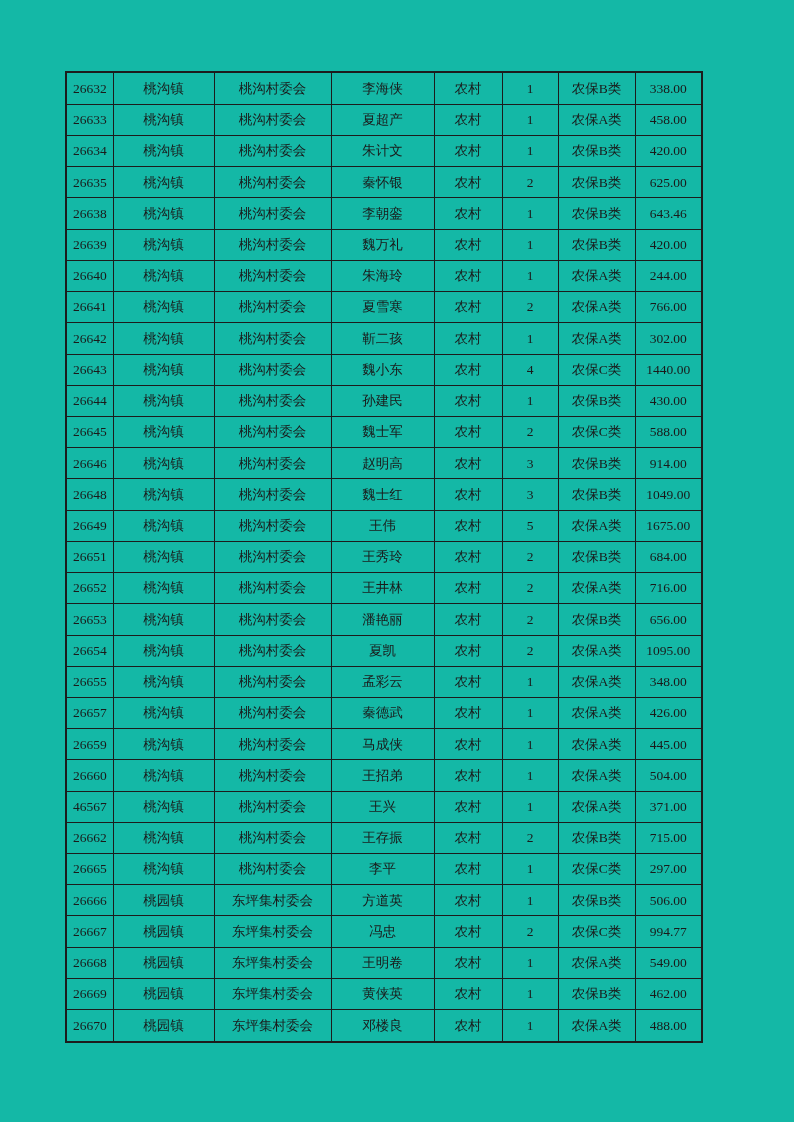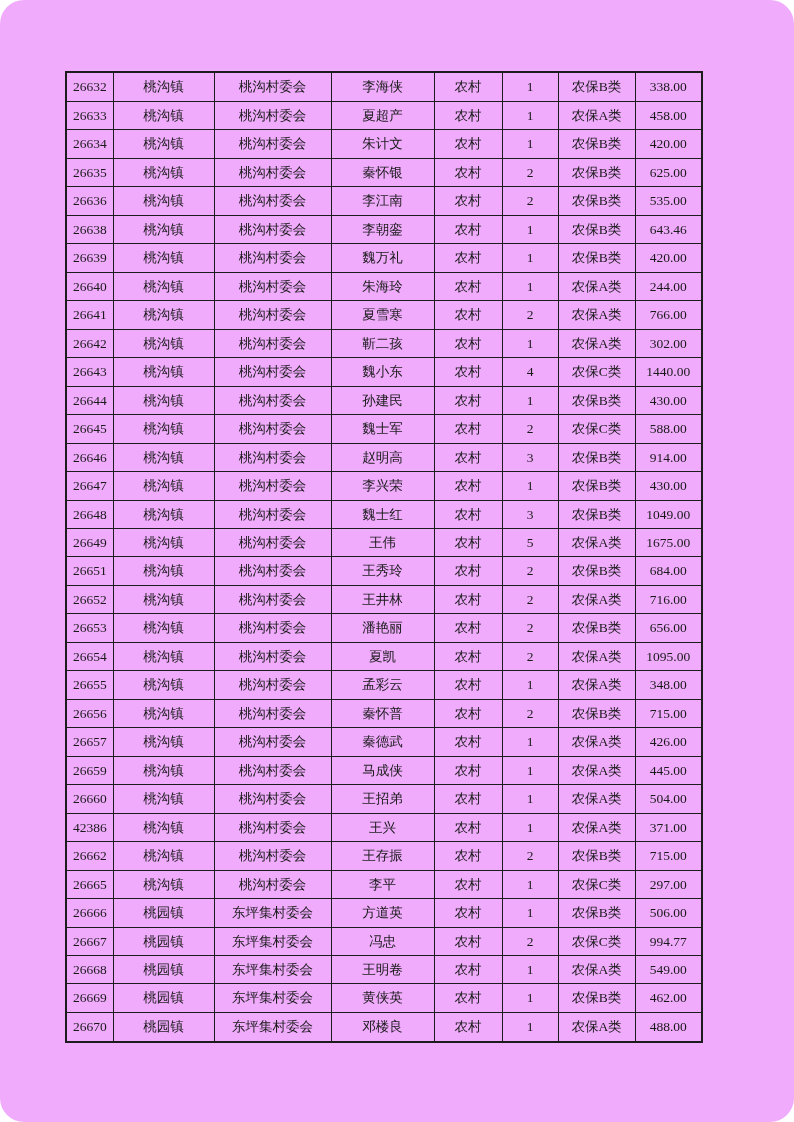--- a/index.html
+++ b/index.html
@@ -6,23 +6,22 @@
   html, body {
     width: 794px;
     height: 1122px;
     background: #ffffff;
     font-family: "Liberation Serif", "DejaVu Serif", serif;
   }
   .page {
     position: relative;
     width: 794px;
     height: 1122px;
-    background: #f0abfc;
+    background: #14b8a6;
     overflow: hidden;
-    border-radius: 24px;
   }
   table.data-table {
     position: absolute;
     left: 65px;
     top: 71px;
     width: 636px;
     height: 972px;
     border-collapse: collapse;
     table-layout: fixed;
     border: 2px solid #1c1c1c;
@@ -100,30 +99,20 @@
       <td>26635</td>
       <td>桃沟镇</td>
       <td>桃沟村委会</td>
       <td>秦怀银</td>
       <td>农村</td>
       <td>2</td>
       <td>农保B类</td>
       <td>625.00</td>
     </tr>
 
-    <tr>
-      <td>26636</td>
-      <td>桃沟镇</td>
-      <td>桃沟村委会</td>
-      <td>李江南</td>
-      <td>农村</td>
-      <td>2</td>
-      <td>农保B类</td>
-      <td>535.00</td>
-    </tr>
 
 
     <tr>
       <td>26638</td>
       <td>桃沟镇</td>
       <td>桃沟村委会</td>
       <td>李朝銮</td>
       <td>农村</td>
       <td>1</td>
       <td>农保B类</td>
@@ -211,30 +200,20 @@
       <td>26646</td>
       <td>桃沟镇</td>
       <td>桃沟村委会</td>
       <td>赵明高</td>
       <td>农村</td>
       <td>3</td>
       <td>农保B类</td>
       <td>914.00</td>
     </tr>
 
-    <tr>
-      <td>26647</td>
-      <td>桃沟镇</td>
-      <td>桃沟村委会</td>
-      <td>李兴荣</td>
-      <td>农村</td>
-      <td>1</td>
-      <td>农保B类</td>
-      <td>430.00</td>
-    </tr>
 
     <tr>
       <td>26648</td>
       <td>桃沟镇</td>
       <td>桃沟村委会</td>
       <td>魏士红</td>
       <td>农村</td>
       <td>3</td>
       <td>农保B类</td>
       <td>1049.00</td>
@@ -300,30 +279,20 @@
       <td>26655</td>
       <td>桃沟镇</td>
       <td>桃沟村委会</td>
       <td>孟彩云</td>
       <td>农村</td>
       <td>1</td>
       <td>农保A类</td>
       <td>348.00</td>
     </tr>
 
-    <tr>
-      <td>26656</td>
-      <td>桃沟镇</td>
-      <td>桃沟村委会</td>
-      <td>秦怀普</td>
-      <td>农村</td>
-      <td>2</td>
-      <td>农保B类</td>
-      <td>715.00</td>
-    </tr>
 
     <tr>
       <td>26657</td>
       <td>桃沟镇</td>
       <td>桃沟村委会</td>
       <td>秦德武</td>
       <td>农村</td>
       <td>1</td>
       <td>农保A类</td>
       <td>426.00</td>
@@ -346,21 +315,21 @@
       <td>桃沟镇</td>
       <td>桃沟村委会</td>
       <td>王招弟</td>
       <td>农村</td>
       <td>1</td>
       <td>农保A类</td>
       <td>504.00</td>
     </tr>
 
     <tr>
-      <td>42386</td>
+      <td>46567</td>
       <td>桃沟镇</td>
       <td>桃沟村委会</td>
       <td>王兴</td>
       <td>农村</td>
       <td>1</td>
       <td>农保A类</td>
       <td>371.00</td>
     </tr>
 
     <tr>

